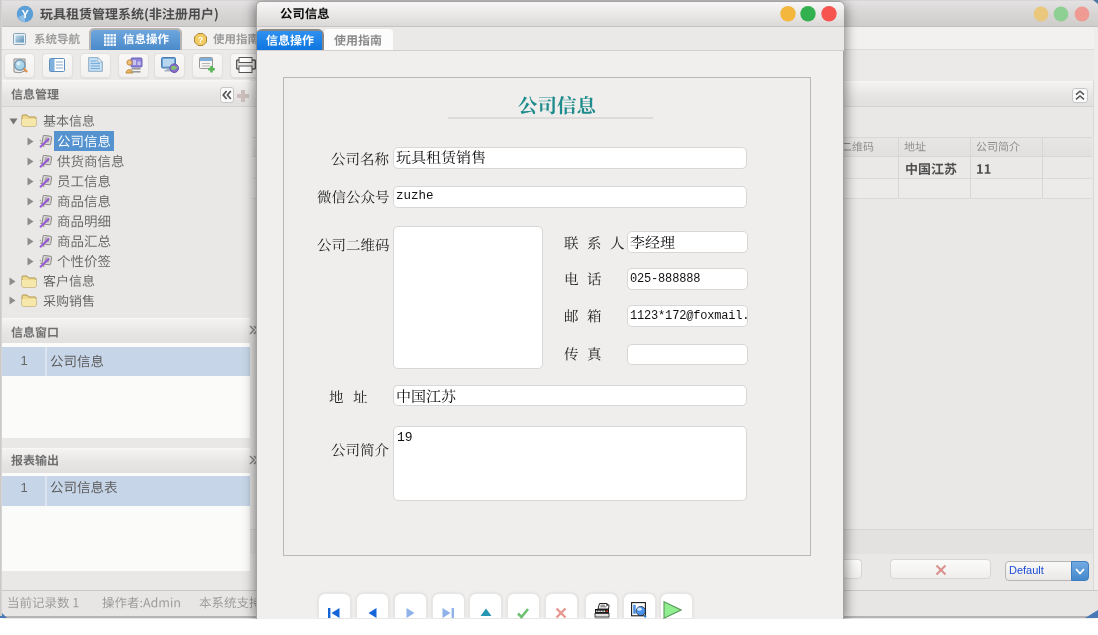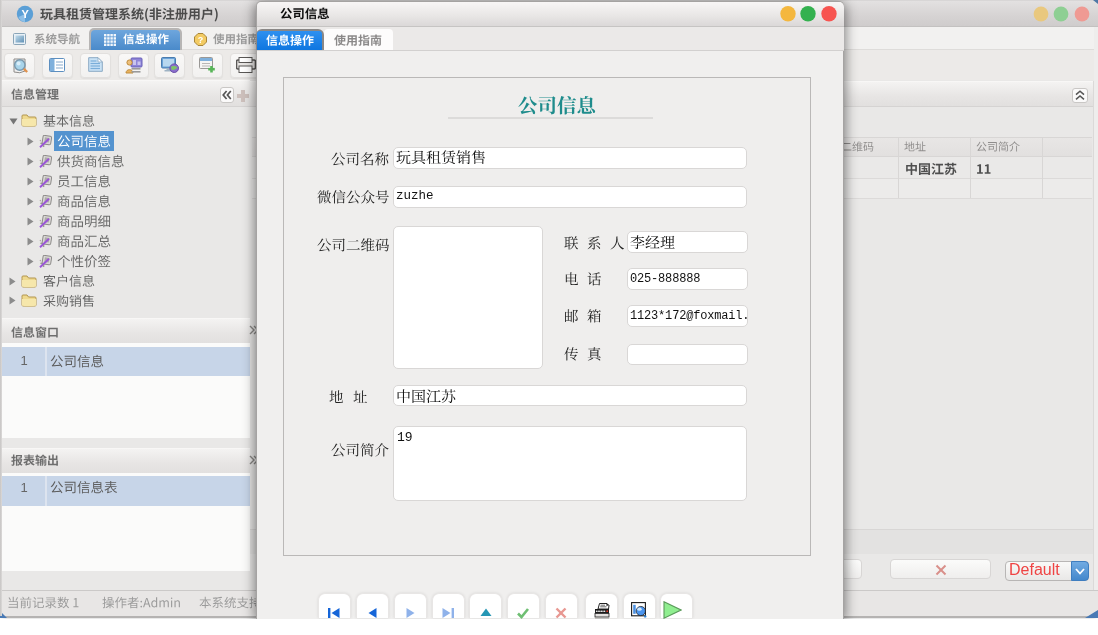--- a/index.html
+++ b/index.html
@@ -519,21 +519,21 @@
 <div style="position:absolute;left:250.0px;top:554.5px;width:843.0px;height:35.0px;z-index:1;background:#e9e8e7;"></div>
 <div style="position:absolute;left:800.0px;top:558.5px;width:62.0px;height:20.5px;z-index:2;background:linear-gradient(#fbfbfa,#efeeed);border:1px solid #d8d6d5;border-radius:4px;"></div>
 <div style="position:absolute;left:889.8px;top:558.5px;width:101.0px;height:20.5px;z-index:2;background:linear-gradient(#fbfbfa,#efeeed);border:1px solid #d8d6d5;border-radius:4px;"></div>
 <svg style="position:absolute;left:934.5px;top:563.5px;z-index:3;" width="12.0" height="12.0" viewBox="0 0 12.0 12.0">
     <g stroke="#d98f8a" stroke-width="2">
       <line x1="1.5" y1="1.5" x2="10.5" y2="10.5"></line>
       <line x1="10.5" y1="1.5" x2="1.5" y2="10.5"></line>
     </g>
   </svg>
 <div style="position:absolute;left:1004.5px;top:560.5px;width:84.5px;height:20.5px;z-index:2;background:linear-gradient(#f9f9f8,#e9e8e7);border:1px solid #b8b6b5;border-radius:4px;"></div>
-<div style="position:absolute;left:1009.0px;top:560.4px;z-index:3;font-family:'Liberation Sans',sans-serif;font-size:16px;font-weight:normal;color:#ef4444;letter-spacing:0;line-height:20.2px;white-space:pre;">Default</div>
+<div style="position:absolute;left:1009.0px;top:560.4px;z-index:3;font-family:'Liberation Sans',sans-serif;font-size:11px;font-weight:normal;color:#1d4ed8;letter-spacing:0;line-height:20.2px;white-space:pre;">Default</div>
 <div style="position:absolute;left:1071.0px;top:560.5px;width:18.0px;height:20.5px;z-index:3;background:linear-gradient(#72abe2,#4488cc);border:1px solid #3f7ec0;border-radius:0 4px 4px 0;"></div>
 <svg style="position:absolute;left:1075.0px;top:567.5px;z-index:4;" width="10.0" height="7.0" viewBox="0 0 10.0 7.0">
     <path d="M1 1 L5 5.5 L9 1" stroke="#ffffff" stroke-width="1.8" fill="none"></path>
   </svg>
 <div style="position:absolute;left:256.0px;top:1.0px;width:588.0px;height:617.5px;z-index:20;background:#f0efee;border:1px solid #a5a3a2;border-bottom:none;border-radius:5px 5px 0 0;box-shadow:-3px 2px 12px rgba(0,0,0,.30),3px 2px 12px rgba(0,0,0,.30);"></div>
 <div style="position:absolute;left:256.5px;top:1.5px;width:587.0px;height:25.5px;z-index:21;background:linear-gradient(#f8f6f6,#e9e7e6 55%,#dbd8d8);border-bottom:1px solid #c6c4c3;border-radius:5px 5px 0 0;"></div>
 <div style="position:absolute;left:280.0px;top:5.3px;z-index:22;"><svg width="51.6" height="18.0">
       <g transform="translate(0 13.14) scale(0.012400 -0.012400)" fill="#0f0f0f">
         <path transform="translate(0 0)" d="M297 827C243 683 146 542 38 458C70 438 126 395 151 372C256 470 363 627 429 790ZM691 834 573 786C650 639 770 477 872 373C895 405 940 452 972 476C872 563 752 710 691 834ZM151 -40C200 -20 268 -16 754 25C780 -17 801 -57 817 -90L937 -25C888 69 793 211 709 321L595 269C624 229 655 183 685 137L311 112C404 220 497 355 571 495L437 552C363 384 241 211 199 166C161 121 137 96 105 87C121 52 144 -14 151 -40Z"></path>
         <path transform="translate(1000 0)" d="M89 604V499H681V604ZM79 789V675H781V64C781 46 775 41 757 41C737 40 671 39 614 43C631 8 649 -52 653 -87C744 -88 808 -85 850 -64C893 -43 905 -6 905 62V789ZM257 322H510V188H257ZM140 425V12H257V85H628V425Z"></path>

